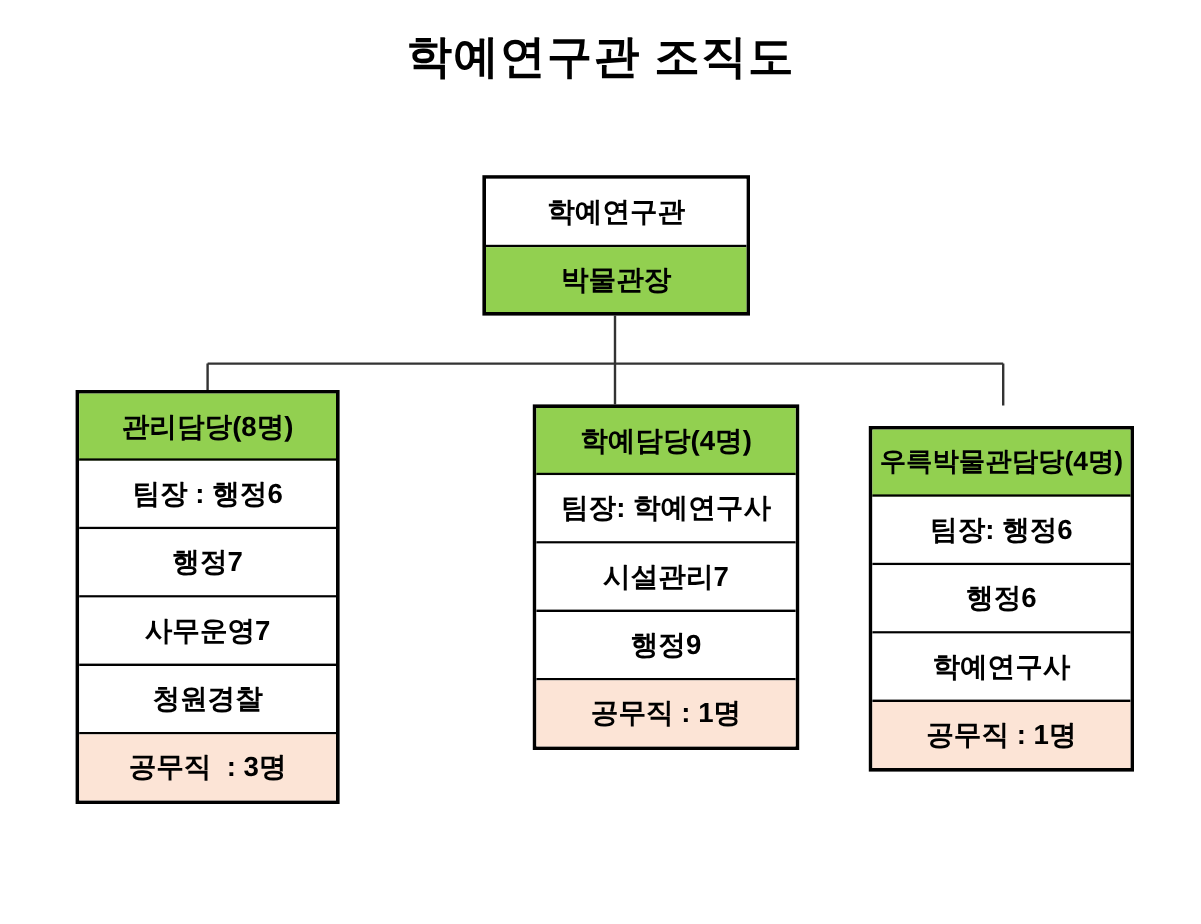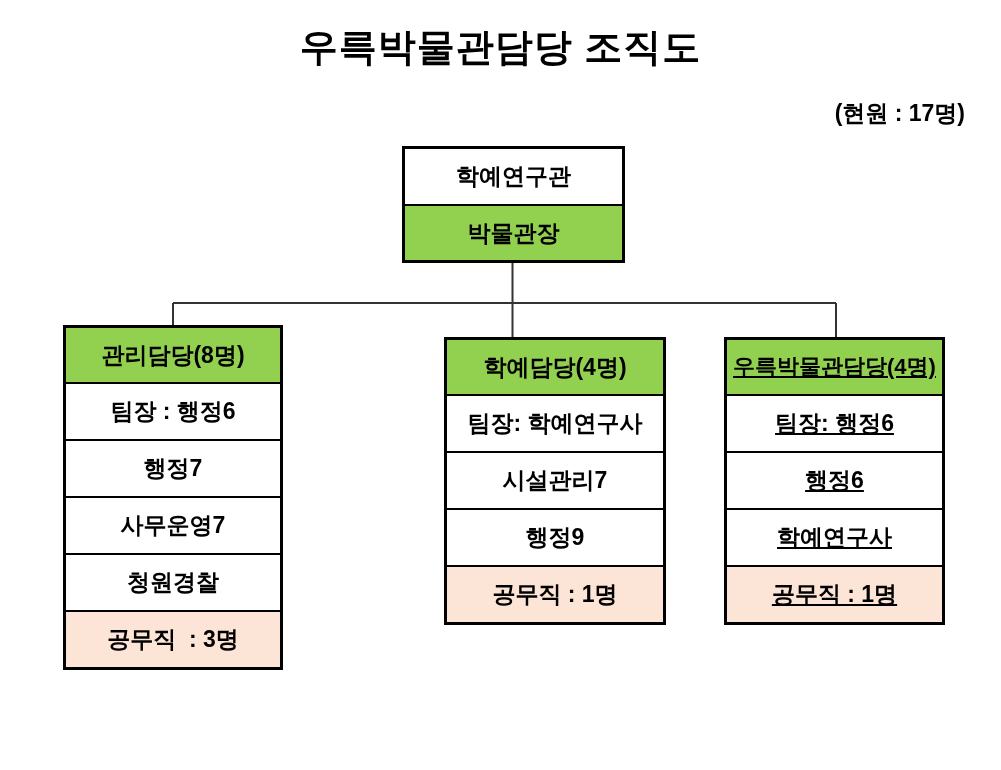--- a/index.html
+++ b/index.html
@@ -72,31 +72,30 @@
     background: var(--green, #92D050);
   }
   .cell.peach {
     background: var(--peach, #FCE4D6);
     text-align: right;
   }
   
   .root-box   { left: 402px; top: 146px; width: 217px; }
   .col-left   { left: 63px;  top: 325px; width: 214px; }
   .col-mid    { left: 400px; top: 337px; width: 216px; margin-left: 44px; }
-  .col-right  { left: 724px; top: 337px; width: 215px; text-decoration: underline; }
+  .col-right  { left: 724px; top: 355px; width: 215px; }
   .col-right .cell.header { font-size: 22px; }
 </style>
 </head>
 <body>
 
 <div class="canvas">
 
-  <h1 class="title">우륵박물관담당 조직도</h1>
+  <h1 class="title">학예연구관 조직도</h1>
 
-  <div class="note">(현원 : 17명)</div>
 
   <svg class="connectors" width="1001" height="770" viewBox="0 0 1001 770" aria-hidden="true">
     <path d="M512.5 259 V303 M173 303 H836 M173 303 V338 M512.5 303 V338 M836 303 V338"></path>
   </svg>
 
   <div class="box root-box">
     <div class="cell">학예연구관</div>
     <div class="cell header">박물관장</div>
   </div>
 

